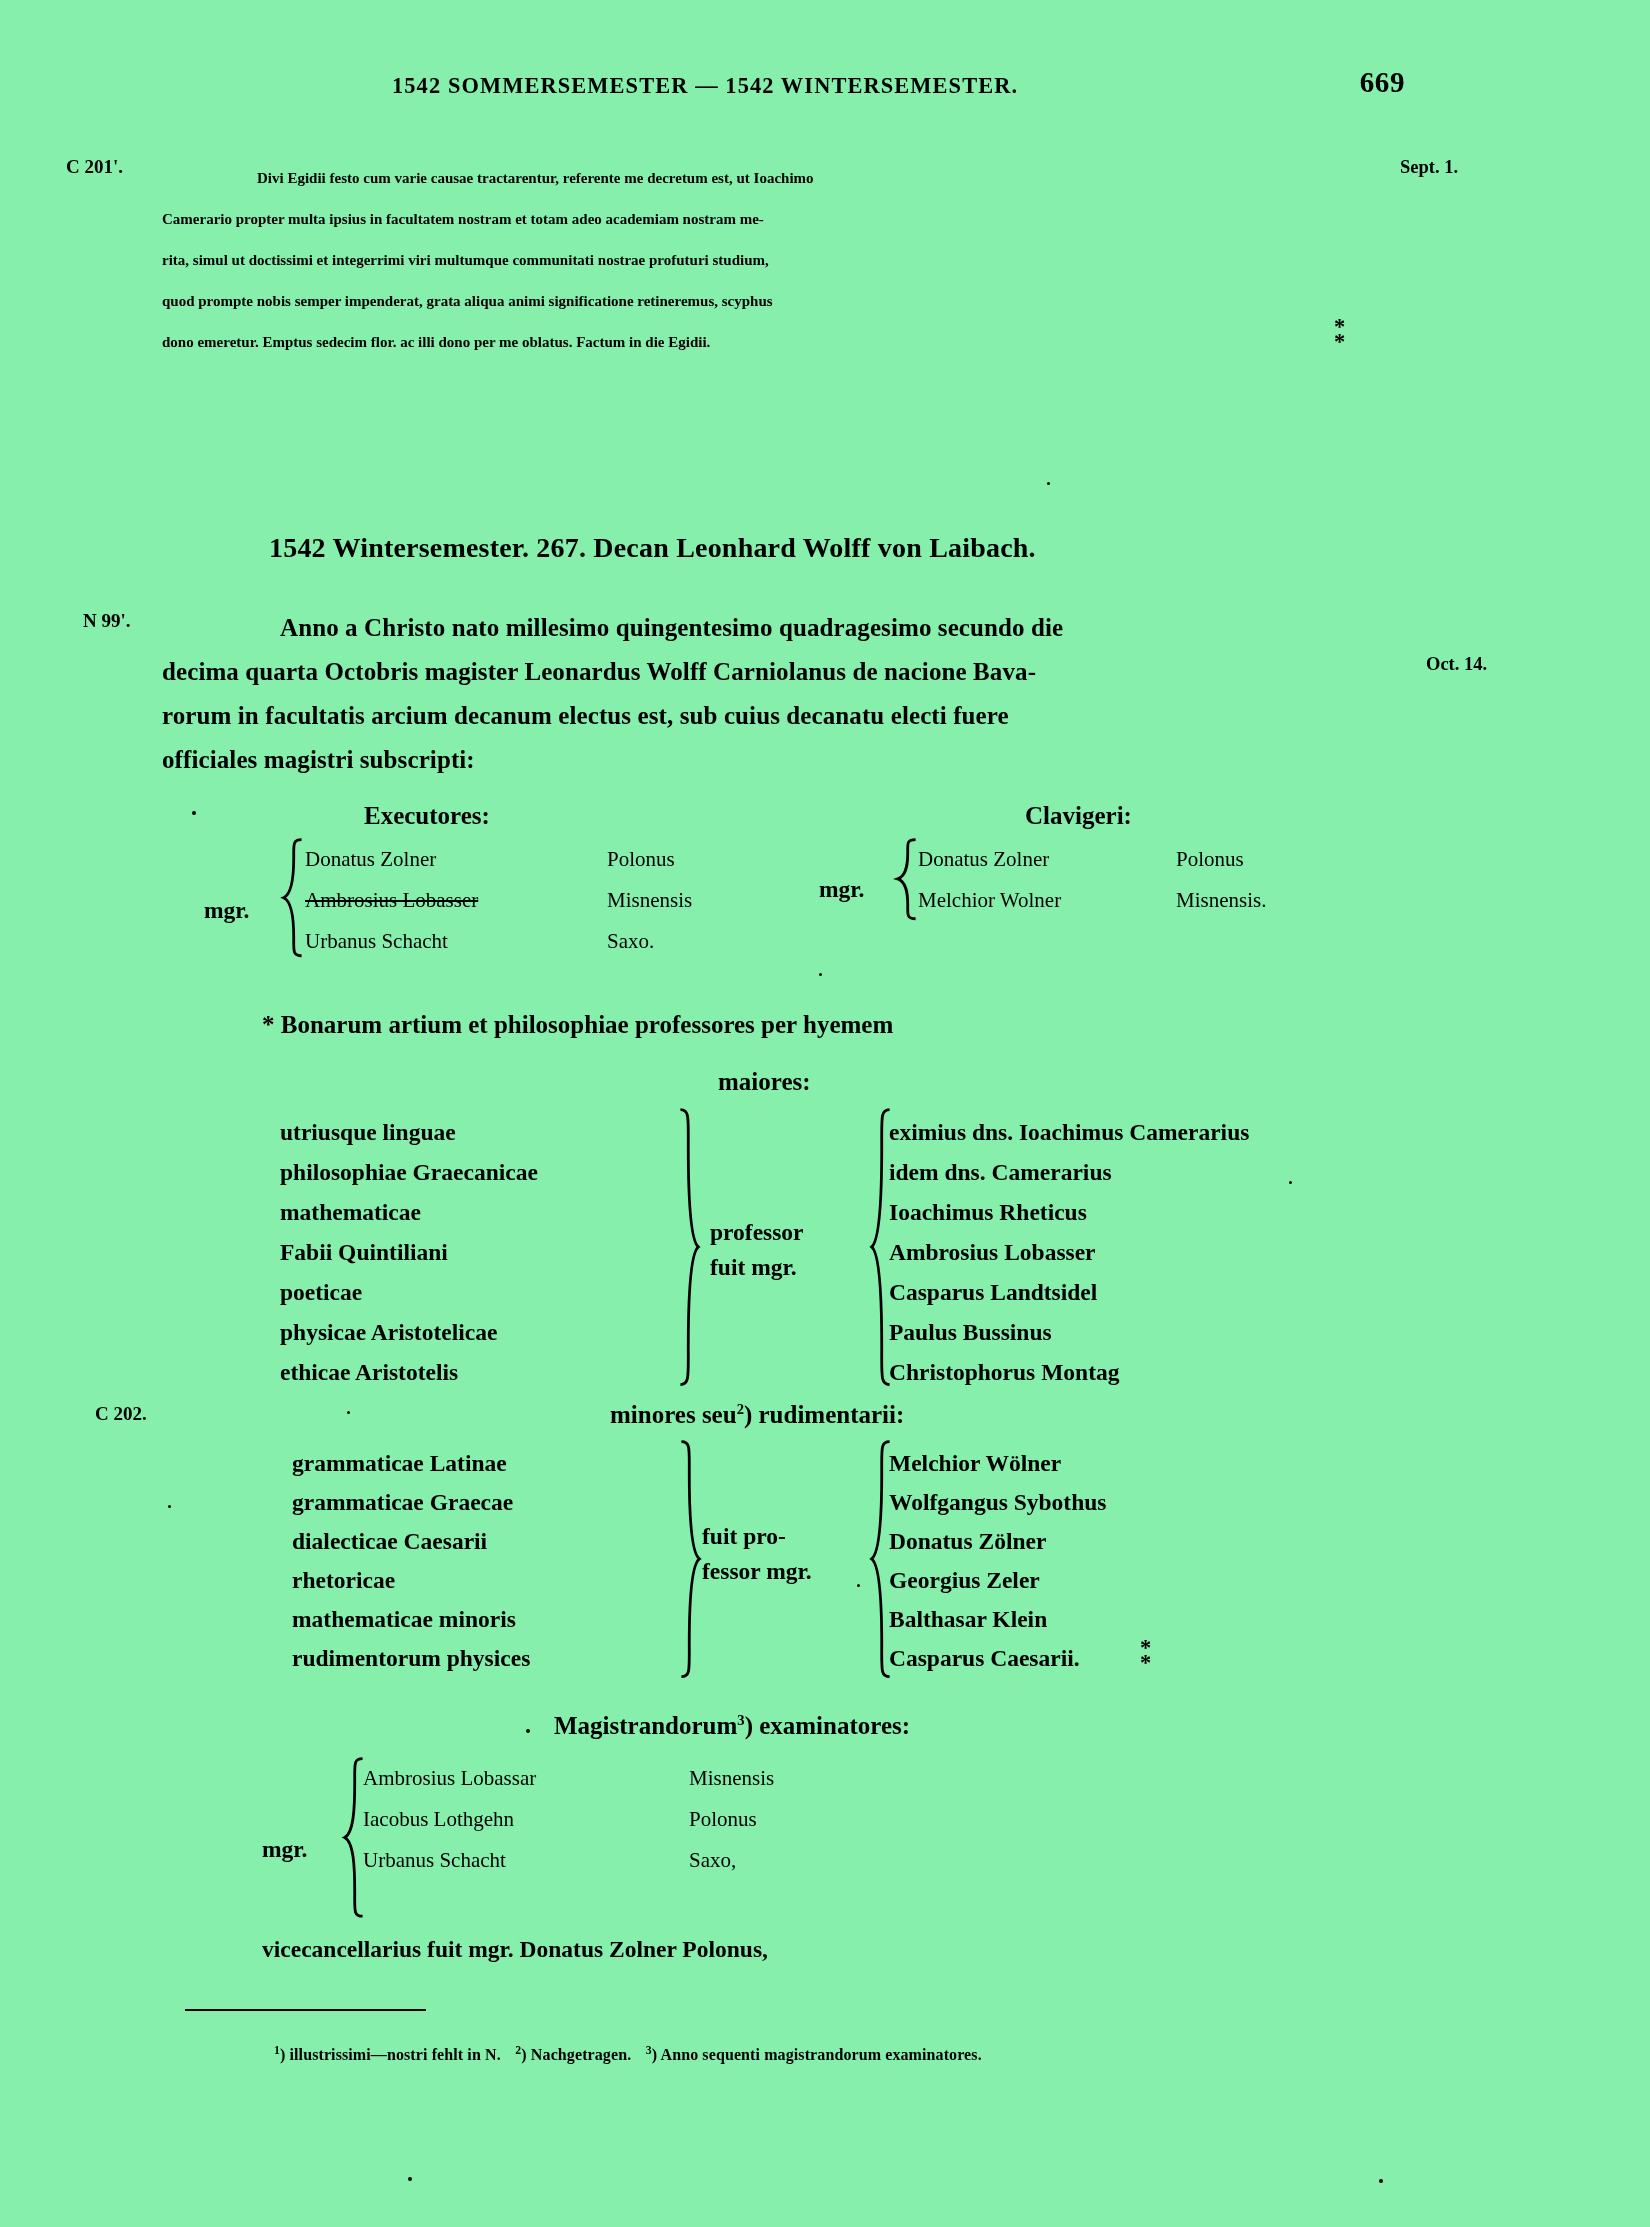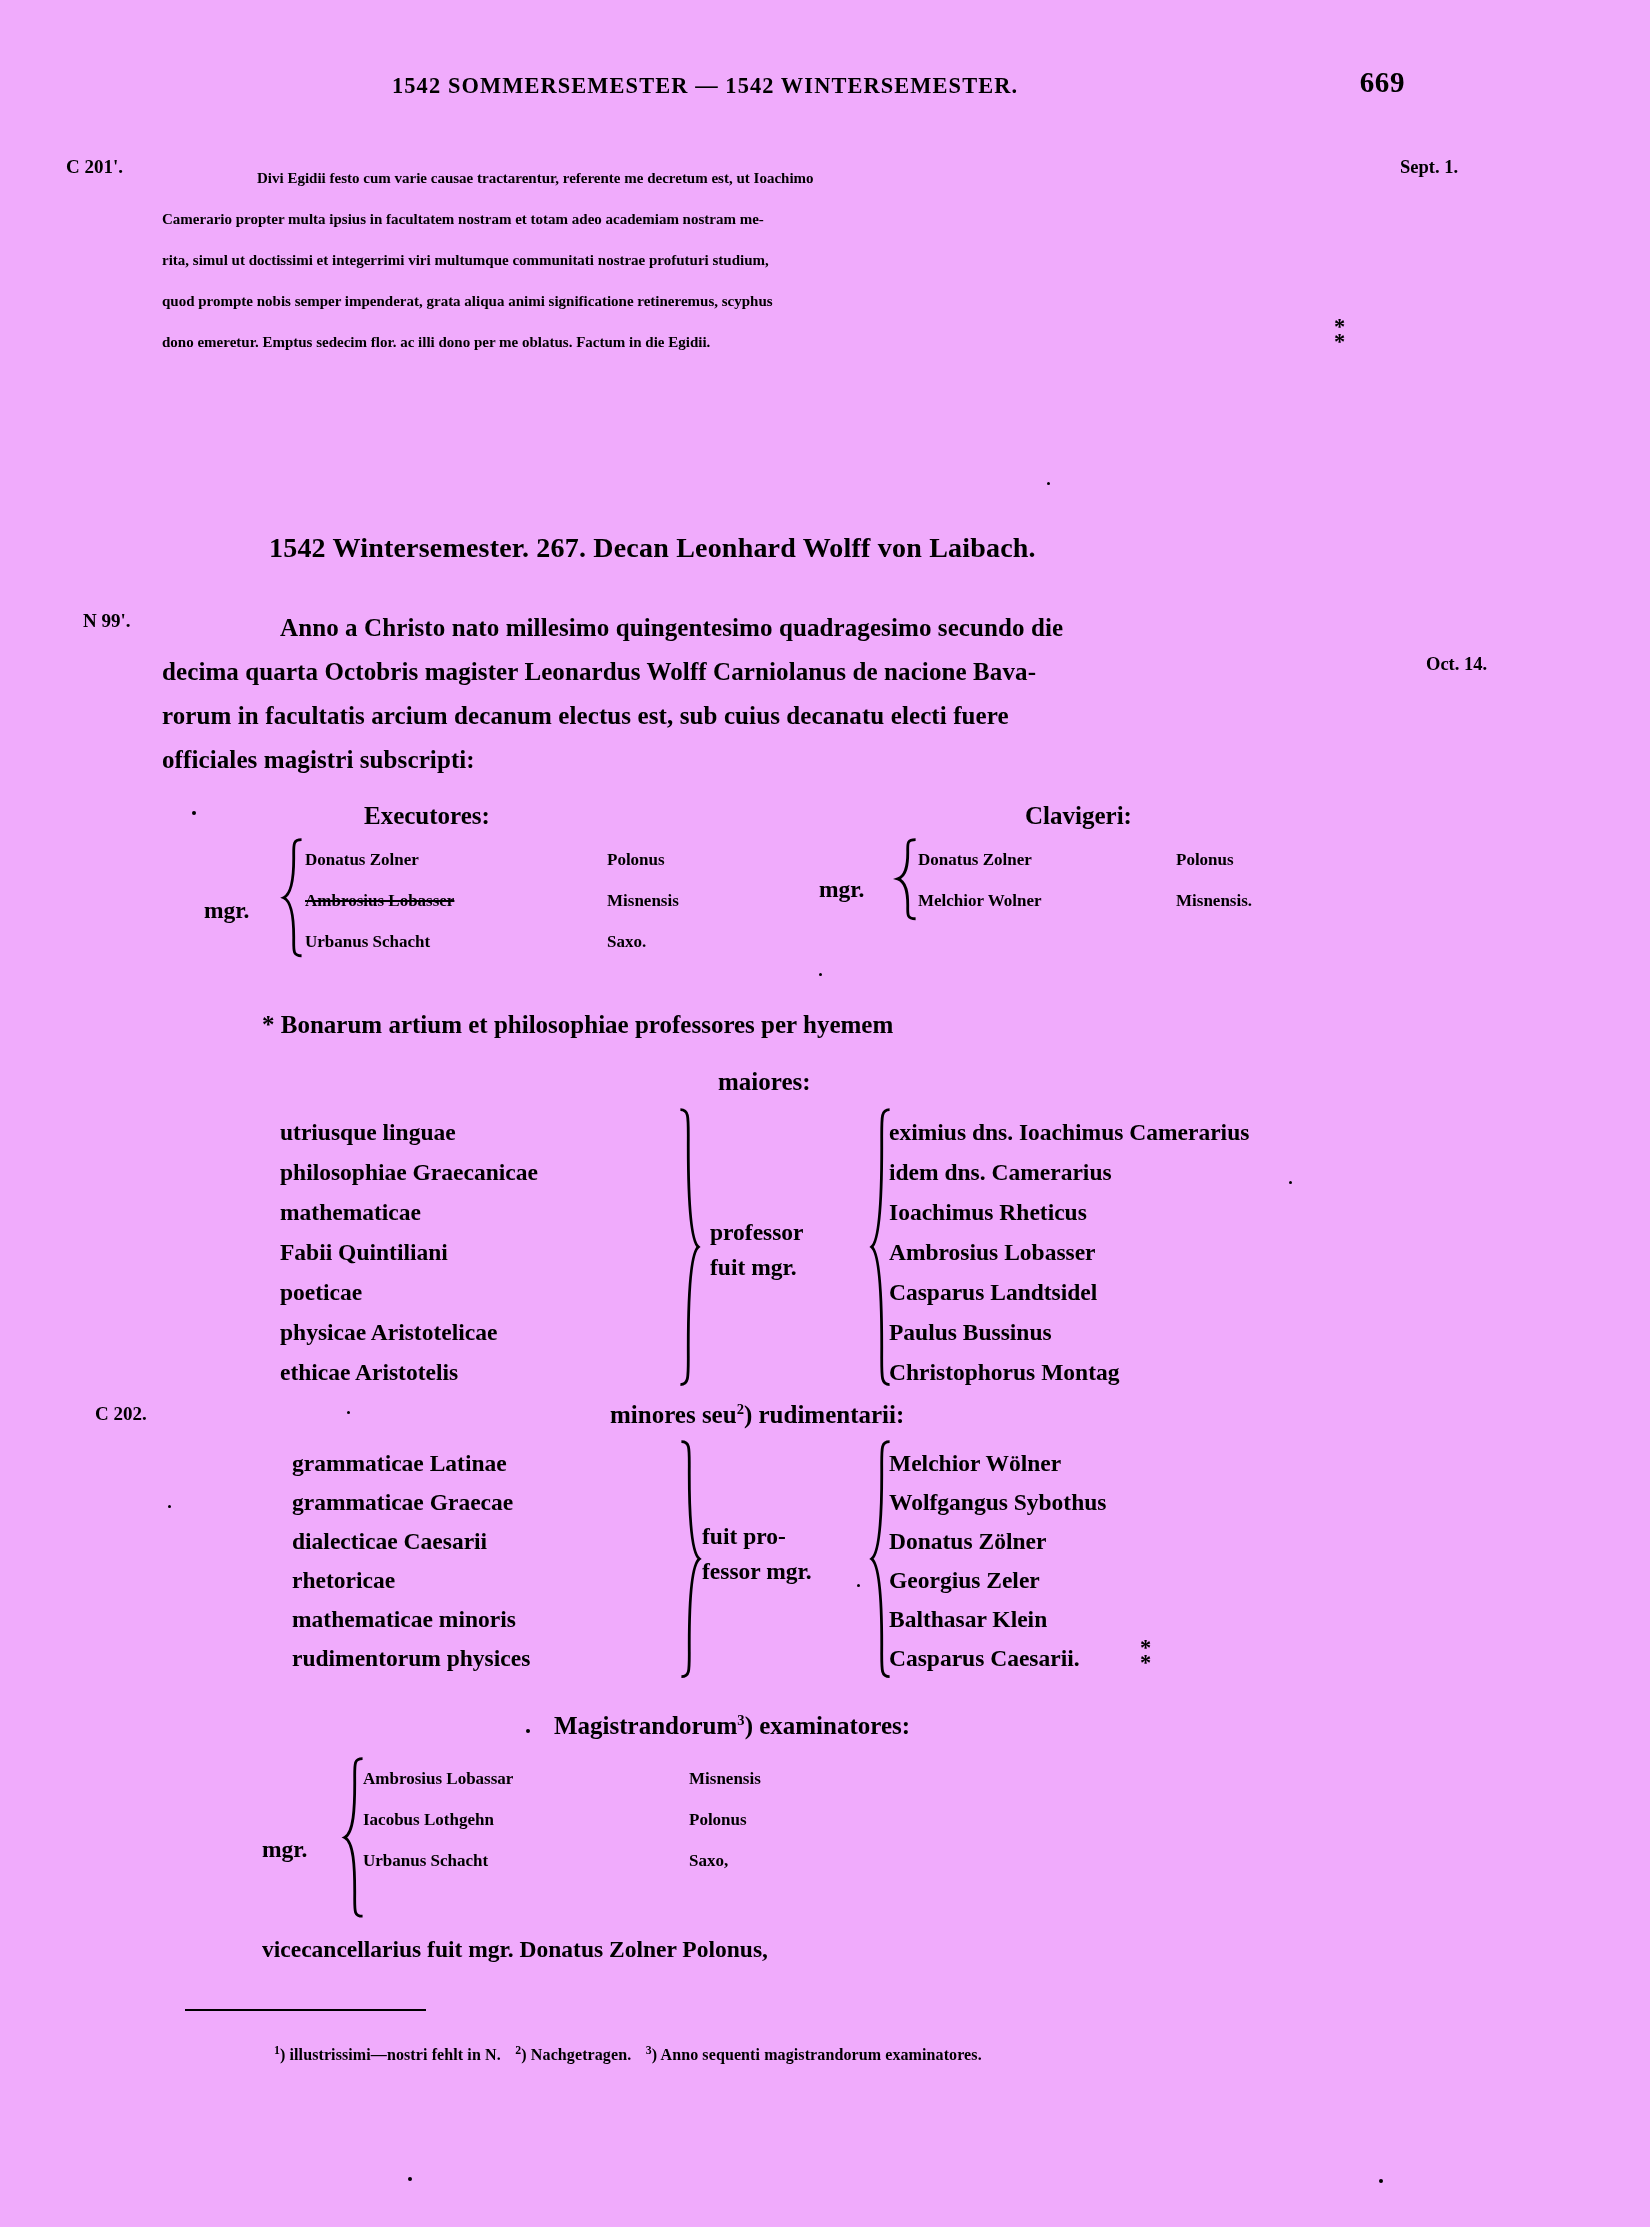--- a/index.html
+++ b/index.html
@@ -13,21 +13,21 @@
     position: relative;
     font-family: "Liberation Serif", "DejaVu Serif", serif;
     color: #000000;
     overflow: hidden;
   }
   .page {
     position: absolute;
     left: 0; top: 0;
     width: 1651px;
     height: 2227px;
-    background: #f0abfc;
+    background: #86efac;
   }
 
   
   .runhead {
     position: absolute;
     left: 392px;
     top: 73px;
     width: 1008px;
     font-size: 22.4px;
     font-weight: bold;
@@ -100,22 +100,22 @@
   }
 
   
   .brace {
     position: absolute;
   }
   .brace svg { display:block; }
 
   .roster {
     position: absolute;
-    font-size: 17px;
-    font-weight: bold;
+    font-size: 21px;
+    font-weight: normal;
     white-space: nowrap;
   }
   .roster .row { display: block; white-space: nowrap; }
   .roster .nm { display: inline-block; }
   .roster .nat { display: inline-block; }
 
   .list {
     position: absolute;
     font-size: 23.5px;
     font-weight: bold;

